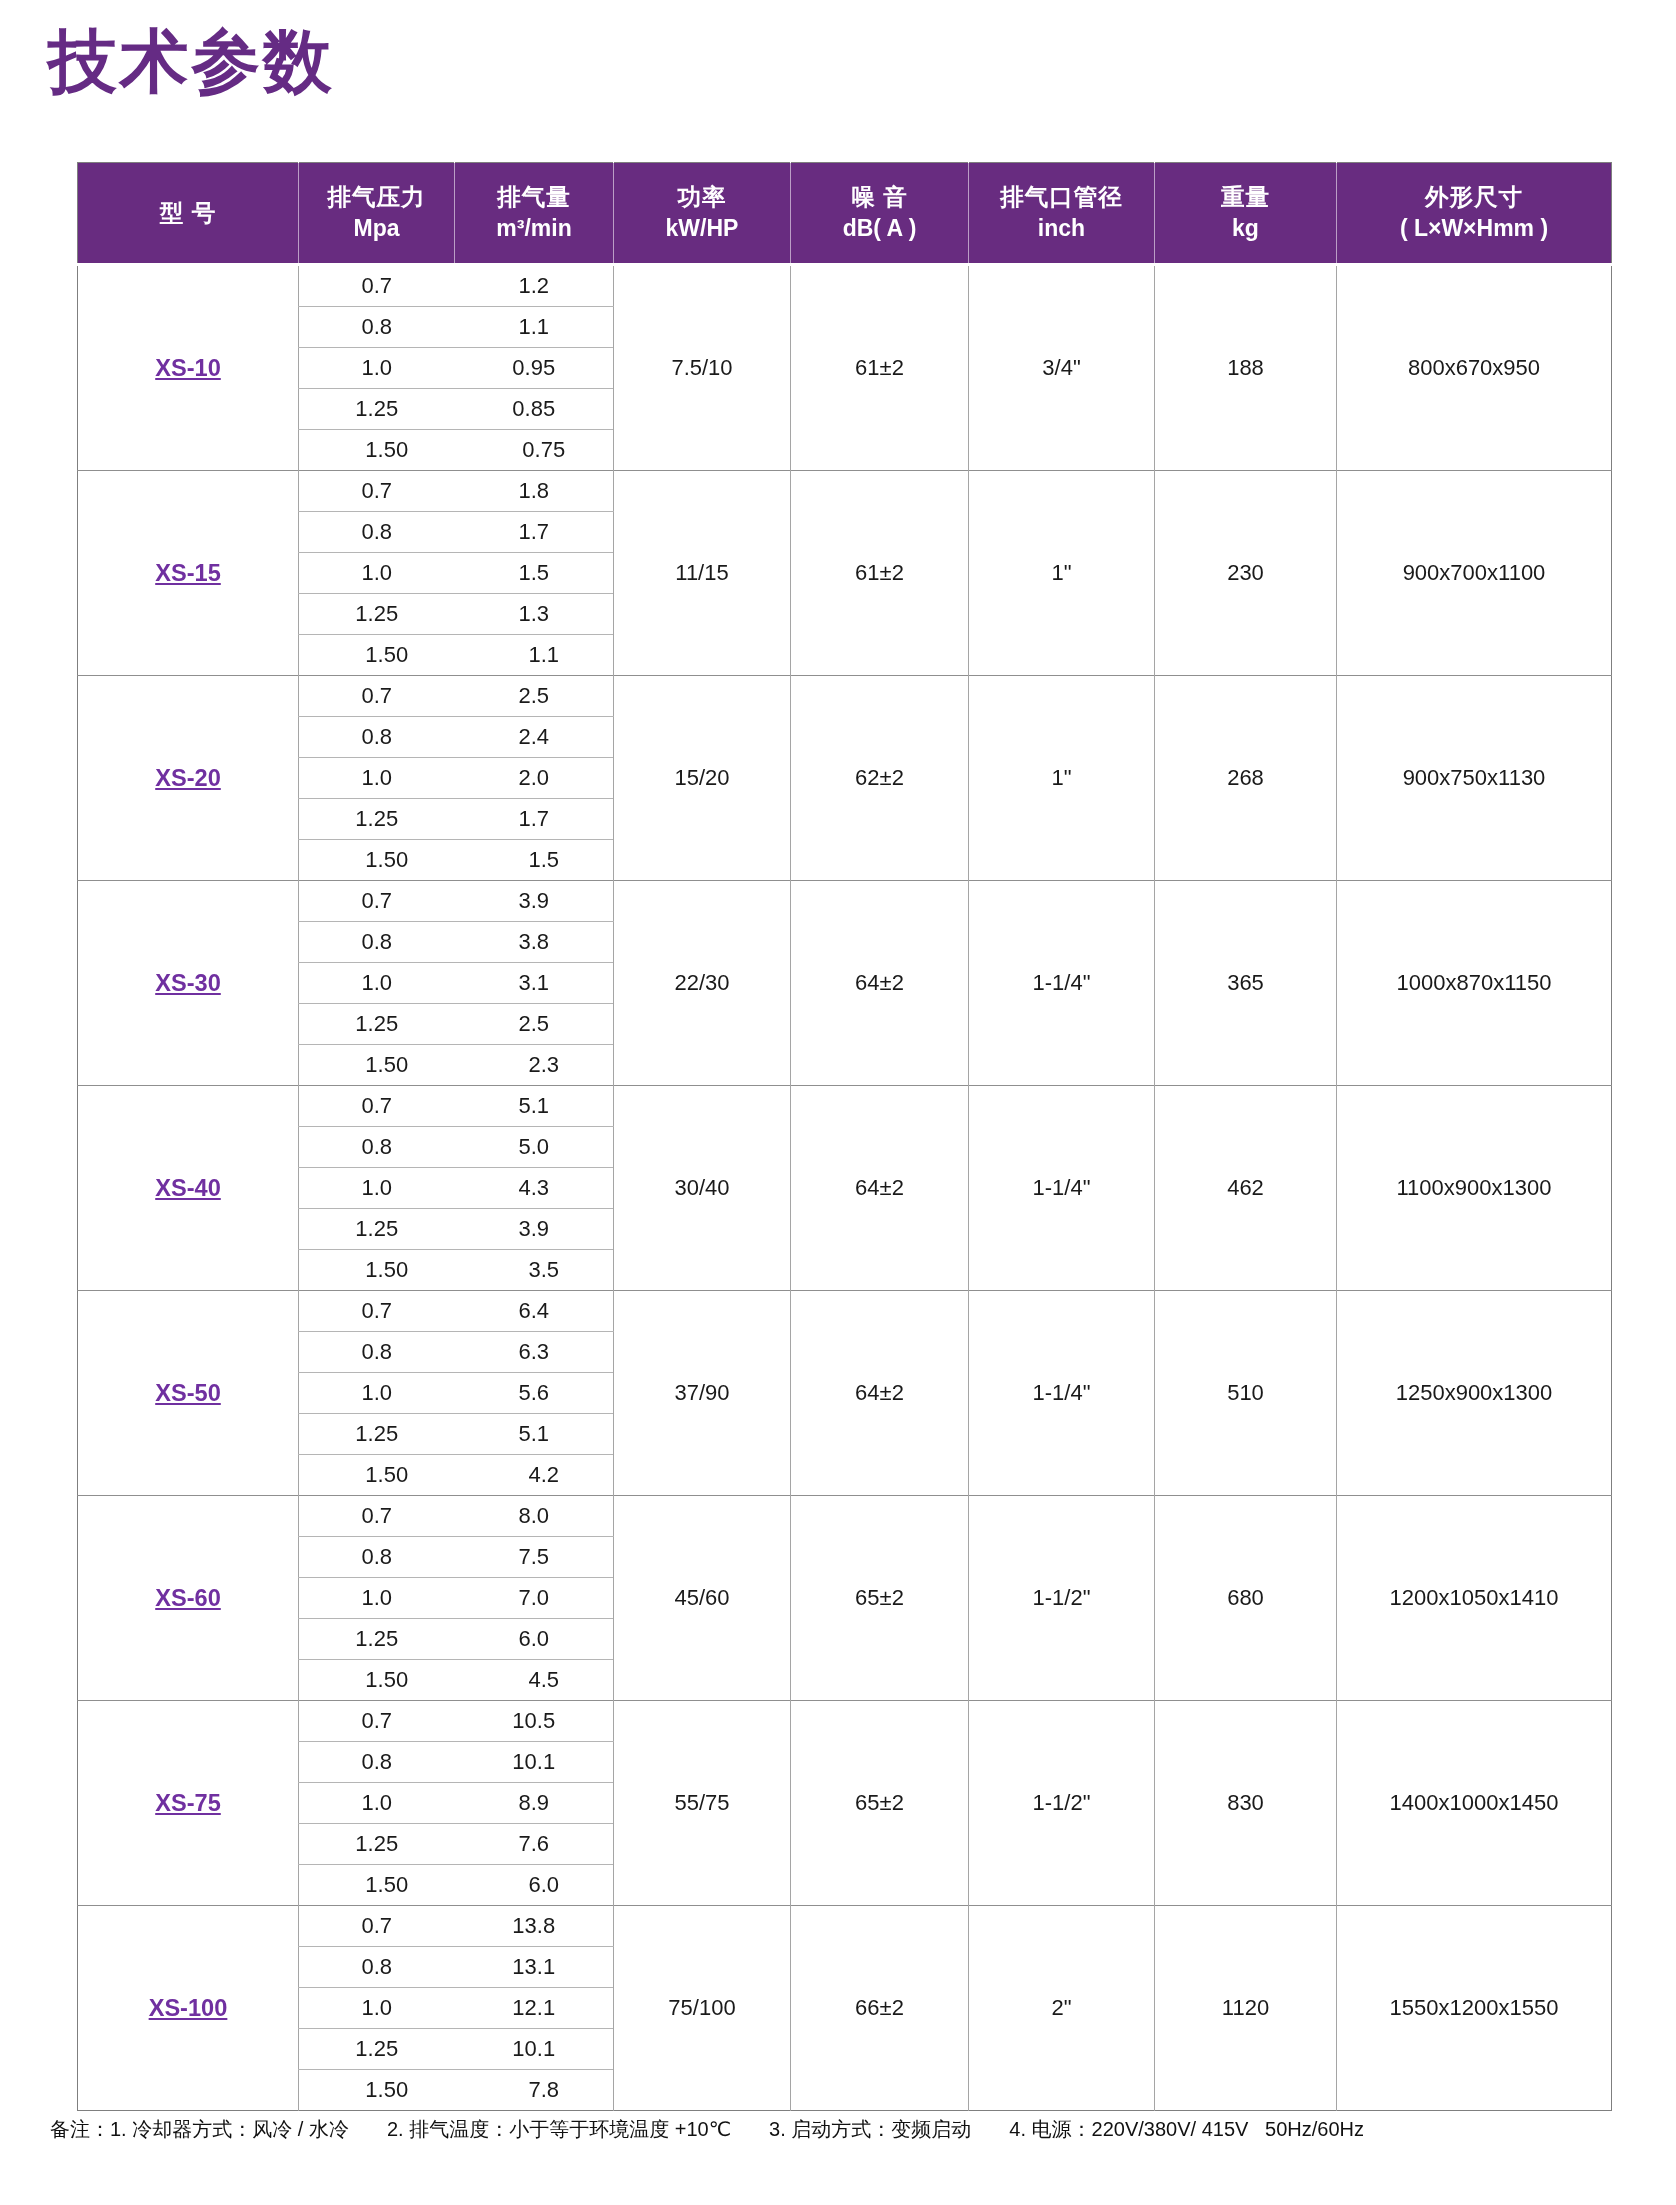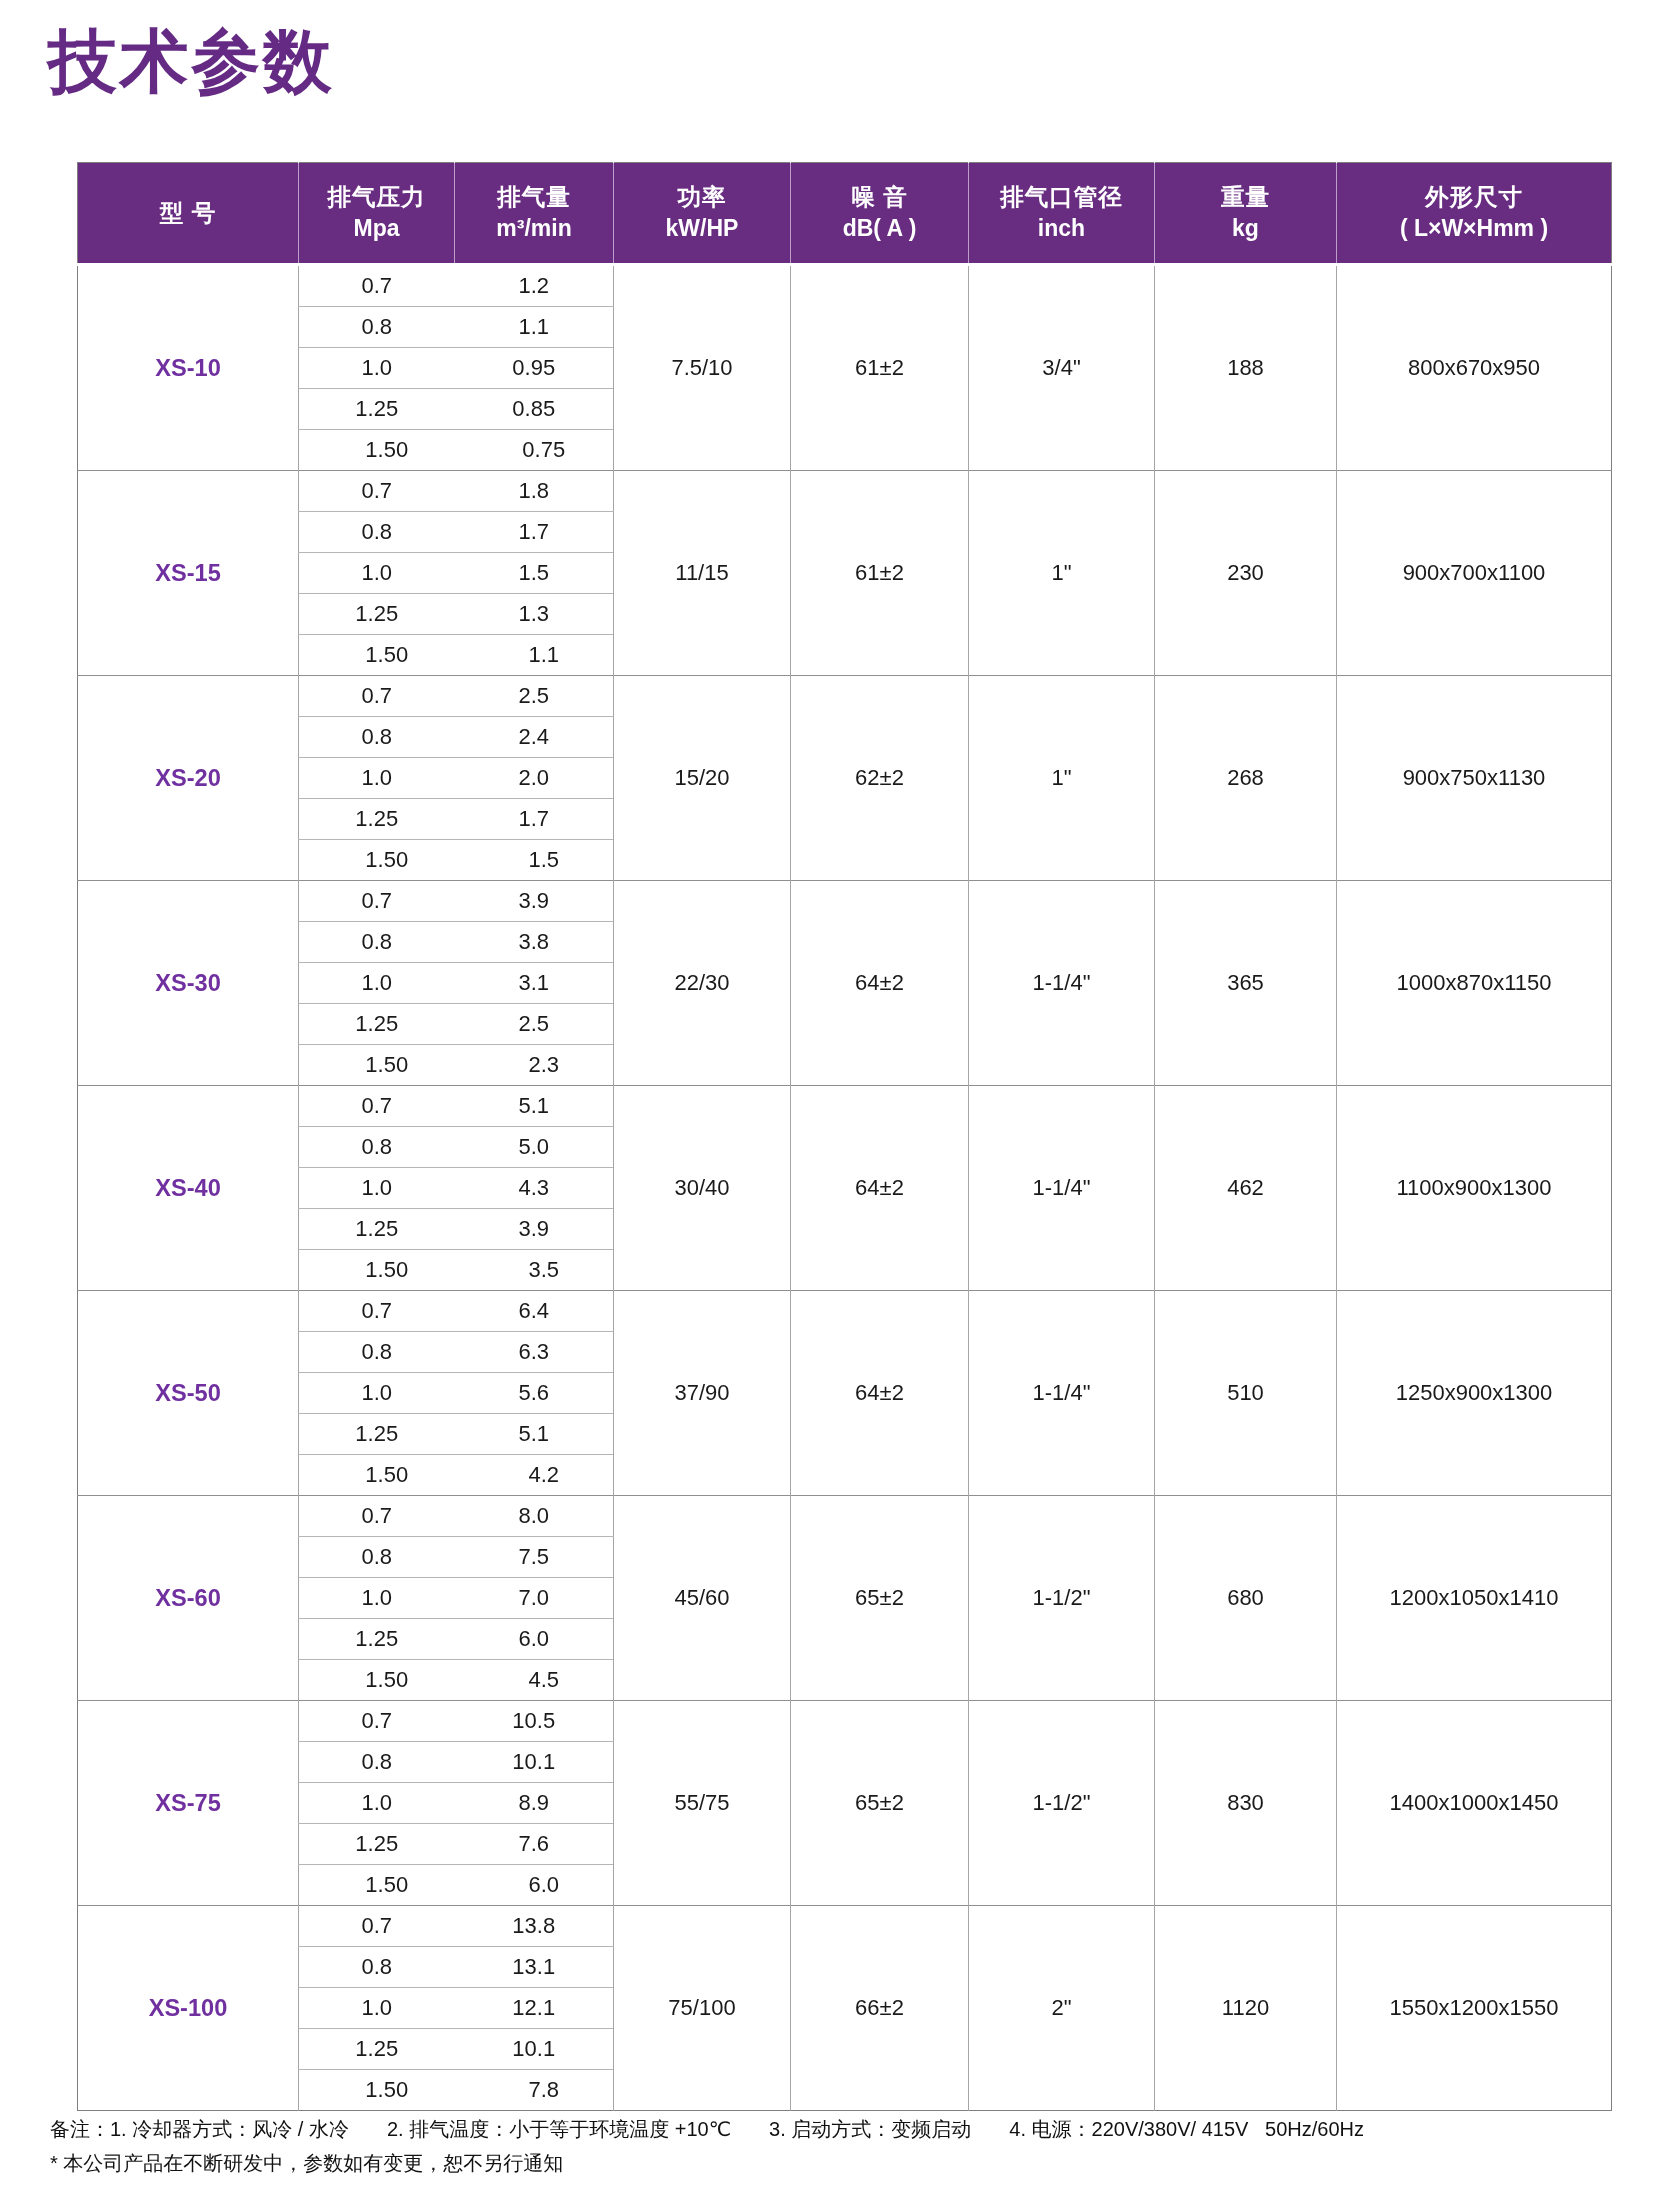--- a/index.html
+++ b/index.html
@@ -22,21 +22,21 @@
     height:100px;padding:0;vertical-align:middle;text-align:center;
     border-bottom:3.5px solid #ffffff;
   }
   thead th .l1{font-size:23.6px;line-height:1.3;letter-spacing:0.9px;}
   thead th .l2{font-size:23px;line-height:1.3;margin-top:1.7px;}
   thead th.sep{border-left:0.9px solid rgba(255,255,255,0.55);margin-left:27px;}
   tbody td{
     height:40px;padding:0;text-align:center;vertical-align:middle;
     font-size:22px;color:#1a1a1a;background:#ffffff;
   }
-  td.c-model{font-weight:bold;font-size:23.6px;color:#7030a0;}
+  td.c-model{font-weight:bold;font-size:23.6px;color:#7030a0;text-decoration:underline;}
   td.c-press,td.c-vol{border-bottom:0.9px solid #b5b5b5;}
   td.last-sub{border-bottom:none;padding-left:20px;}
   td.c-press{border-left:0.9px solid #a5a5a5;}
   td.c-power,td.c-noise,td.c-pipe,td.c-weight,td.c-dims{border-left:0.9px solid #a5a5a5;}
   tr.block-start td{border-top:1.7px solid #8f8f8f;}
   tbody tr:first-child td{border-top:none;}
   .notes{position:absolute;left:50px;top:2114px;width:1581px;color:#111111;}
   .note-line1{display:flex;align-items:center;gap:38px;font-size:20px;line-height:30px;}
   .note-line1 span{white-space:pre;}
   .note-line2{font-size:20px;line-height:30px;margin-top:3.5px;white-space:pre;}
@@ -332,15 +332,14 @@
   </table>
 </div>
 
 <div class="notes">
   <div class="note-line1">
     <span>备注：1. 冷却器方式：风冷 / 水冷</span>
     <span>2. 排气温度：小于等于环境温度 +10℃</span>
     <span>3. 启动方式：变频启动</span>
     <span>4. 电源：220V/380V/ 415V   50Hz/60Hz</span>
   </div>
-  <div class="note-line2">* 本公司产品在不断研发中，参数如有变更，恕不另行通知</div>
 </div>
 
 
 </body></html>

